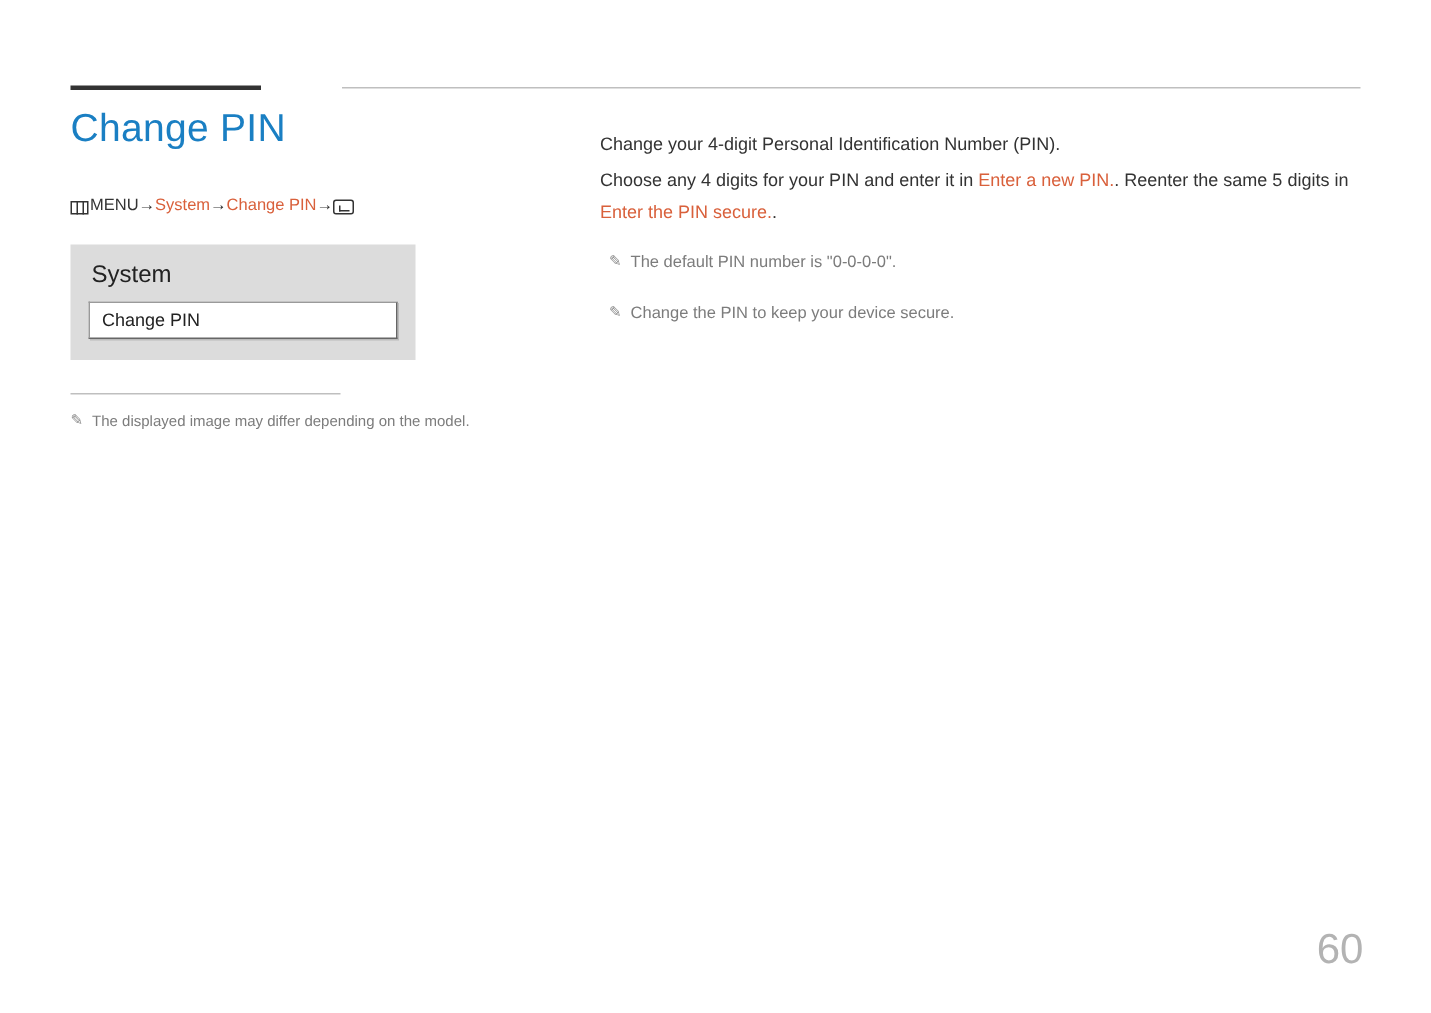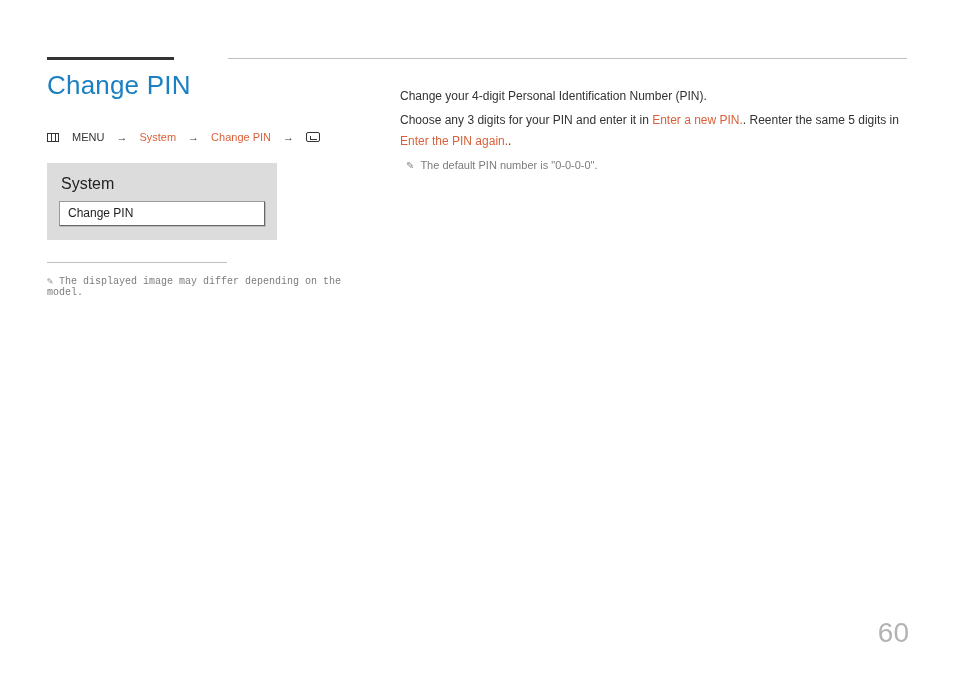--- a/index.html
+++ b/index.html
@@ -45,23 +45,23 @@
     margin:0 0 30px 0;
     font-weight:400;
     font-size:26px;
     color:var(--accent);
     letter-spacing:.2px;
   }
   .breadcrumb{
     font-size:11px;
     color:#333;
     display:flex;
-    align-items:center;
+    align-items:flex-end;
     flex-wrap:wrap;
-    gap:12px;
+    gap:0;
     margin-bottom:20px;
   }
   .menu-icon{
     display:inline-block;
     width:12px;height:9px;
     border:1px solid #333;
     position:relative;
     margin-right:1px;
   }
   .menu-icon::before,.menu-icon::after{
@@ -104,21 +104,20 @@
     box-shadow:1px 1px 0 rgba(0,0,0,.15);
     cursor:pointer;
   }
   .under-rule{
     width:180px;height:1px;background:#bfbfbf;
     margin:22px 0 12px 0;
   }
   .footnote{
     font-size:10px;
     color:var(--muted);
-    font-family:Liberation Mono, monospace;
   }
   .pen-icon{
     display:inline-block;
     margin-right:6px;
     font-size:10px;
     color:#8a8a8a;
     transform:translateY(-.5px);
   }
 
   
@@ -127,21 +126,21 @@
     left:400px; right:47px; top:86px;
     font-size:12px;
     line-height:1.7;
     color:#333;
   }
   .right p{margin:0 0 4px 0;}
   .inline-orange{color:var(--orange);}
   .noteline{
     color:var(--muted);
     font-size:11px;
-    margin:5px 0 0 6px;
+    margin:15px 0 0 6px;
   }
 
   
   .page-num{
     position:absolute;
     right:45px; bottom:26px;
     font-size:28px;
     color:var(--faint);
     font-weight:300;
   }
@@ -174,21 +173,24 @@
   <div class="under-rule"></div>
 
   <div class="footnote">
     <span class="pen-icon">✎</span><span>The displayed image may differ depending on the model.</span>
   </div>
 </div>
 
 <div class="right">
   <p>Change your 4-digit Personal Identification Number (PIN).</p>
   <p>
-    <span>Choose any 3 digits for your PIN and enter it in </span><span class="inline-orange">Enter a new PIN.</span><span>. Reenter the same 5 digits in </span><span class="inline-orange">Enter the PIN again.</span><span>.</span>
+    <span>Choose any 4 digits for your PIN and enter it in </span><span class="inline-orange">Enter a new PIN.</span><span>. Reenter the same 5 digits in </span><span class="inline-orange">Enter the PIN secure.</span><span>.</span>
   </p>
 
   <div class="noteline">
     <span class="pen-icon">✎</span><span>The default PIN number is "0-0-0-0".</span>
+  </div>
+  <div class="noteline">
+    <span class="pen-icon">✎</span><span>Change the PIN to keep your device secure.</span>
   </div>
 </div>
 
 <div class="page-num">60</div>
 
 </body></html>

